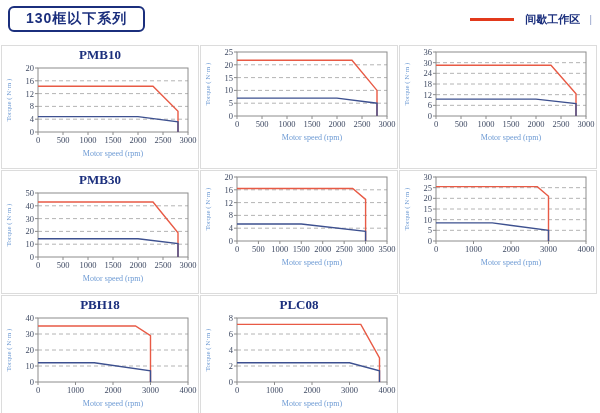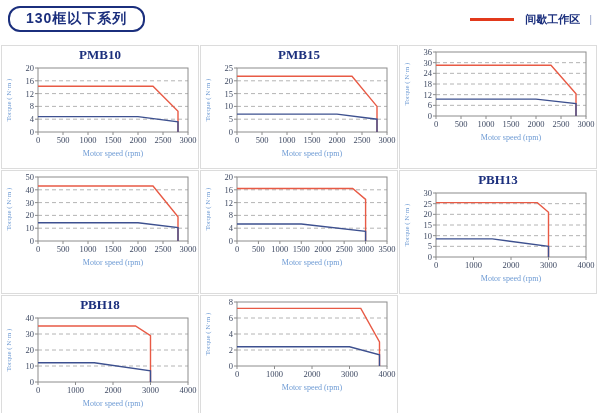--- a/index.html
+++ b/index.html
@@ -1,18 +1,18 @@
 <!DOCTYPE html>
 <html><head>
 <meta charset="utf-8">
 <style>
   html,body{margin:0;padding:0;background:#fff;}
   body{width:600px;height:413px;font-family:"Liberation Sans",sans-serif;overflow:hidden;}
   .header{display:flex;justify-content:space-between;align-items:center;height:32px;padding:3px 8px 0 8px;}
-  .title-box{border:2px solid #1b2f7d;border-radius:12px;padding:2px 16px;color:#1b2f7d;font-weight:bold;font-size:14px;letter-spacing:1px;}
+  .title-box{border:2px solid #1b2f7d;border-radius:6px;padding:2px 16px;color:#1b2f7d;font-weight:bold;font-size:14px;letter-spacing:1px;}
   .legend{display:flex;align-items:center;gap:9px;font-size:11px;color:#1b2f7d;font-weight:bold;}
   .legend-item{display:flex;align-items:center;gap:11px;}
   .legend-swatch{width:44px;height:3px;display:inline-block;}
   .legend-sep{color:#9aa6cc;font-weight:normal;font-size:11px;}
   .grid{display:grid;grid-template-columns:repeat(3,198px);grid-auto-rows:124px;gap:1px;padding:2px 1px 0 1px;margin-top:8px;}
   .panel{border:1px solid #dcdcdc;background:#fff;box-sizing:border-box;}
   .chart-title{text-align:center;font-family:"Liberation Serif",serif;font-weight:bold;font-size:13px;color:#1b2f7d;height:16px;line-height:17px;}
   svg text{font-family:"Liberation Serif",serif;}
 </style>
 </head>
@@ -60,21 +60,21 @@
         <text x="136" y="81" text-anchor="middle" font-size="8.5" fill="#3f4a63">2000</text>
         <line x1="161" y1="70" x2="161" y2="73" stroke="#8c8c8c" stroke-width="1"></line>
         <text x="161" y="81" text-anchor="middle" font-size="8.5" fill="#3f4a63">2500</text>
         <line x1="186" y1="70" x2="186" y2="73" stroke="#8c8c8c" stroke-width="1"></line>
         <text x="186" y="81" text-anchor="middle" font-size="8.5" fill="#3f4a63">3000</text>
         <text x="111" y="94" text-anchor="middle" font-size="8" fill="#6e9bd4">Motor speed (rpm)</text>
         <text x="9" y="38" text-anchor="middle" font-size="7" fill="#6e9bd4" transform="rotate(-90 9 38)">Torque ( N·m )</text>
         <polyline points="36.0,24.2 151.0,24.2 176.0,49.2 176.0,70.0" fill="none" stroke="#e85a45" stroke-width="1.4"></polyline>
         <polyline points="36.0,54.6 136.0,54.6 176.0,59.8 176.0,70.0" fill="none" stroke="#3d508f" stroke-width="1.4"></polyline>
       </svg></div>
-    <div class="panel"><div class="chart-title">PMB15</div><svg width="196" height="104" viewBox="0 0 196 104">
+    <div class="panel"><svg width="196" height="104" viewBox="0 0 196 104">
         <line x1="36" y1="57.2" x2="186" y2="57.2" stroke="#ababab" stroke-width="0.9" stroke-dasharray="4 3"></line>
         <line x1="36" y1="44.4" x2="186" y2="44.4" stroke="#ababab" stroke-width="0.9" stroke-dasharray="4 3"></line>
         <line x1="36" y1="31.6" x2="186" y2="31.6" stroke="#ababab" stroke-width="0.9" stroke-dasharray="4 3"></line>
         <line x1="36" y1="18.799999999999997" x2="186" y2="18.799999999999997" stroke="#ababab" stroke-width="0.9" stroke-dasharray="4 3"></line>
         <rect x="36" y="6" width="150" height="64" fill="none" stroke="#8c8c8c" stroke-width="1"></rect>
         <line x1="33" y1="70" x2="36" y2="70" stroke="#8c8c8c" stroke-width="1"></line>
         <text x="32" y="73" text-anchor="end" font-size="8.5" fill="#3f4a63">0</text>
         <line x1="33" y1="57.2" x2="36" y2="57.2" stroke="#8c8c8c" stroke-width="1"></line>
         <text x="32" y="60.2" text-anchor="end" font-size="8.5" fill="#3f4a63">5</text>
         <line x1="33" y1="44.4" x2="36" y2="44.4" stroke="#8c8c8c" stroke-width="1"></line>
@@ -137,21 +137,21 @@
         <text x="136" y="81" text-anchor="middle" font-size="8.5" fill="#3f4a63">2000</text>
         <line x1="161" y1="70" x2="161" y2="73" stroke="#8c8c8c" stroke-width="1"></line>
         <text x="161" y="81" text-anchor="middle" font-size="8.5" fill="#3f4a63">2500</text>
         <line x1="186" y1="70" x2="186" y2="73" stroke="#8c8c8c" stroke-width="1"></line>
         <text x="186" y="81" text-anchor="middle" font-size="8.5" fill="#3f4a63">3000</text>
         <text x="111" y="94" text-anchor="middle" font-size="8" fill="#6e9bd4">Motor speed (rpm)</text>
         <text x="9" y="38" text-anchor="middle" font-size="7" fill="#6e9bd4" transform="rotate(-90 9 38)">Torque ( N·m )</text>
         <polyline points="36.0,19.2 151.0,19.2 176.0,47.8 176.0,70.0" fill="none" stroke="#e85a45" stroke-width="1.4"></polyline>
         <polyline points="36.0,53.1 136.0,53.1 176.0,57.6 176.0,70.0" fill="none" stroke="#3d508f" stroke-width="1.4"></polyline>
       </svg></div>
-    <div class="panel"><svg width="196" height="104" viewBox="0 0 196 104">
+    <div class="panel"><div class="chart-title">PMB30</div><svg width="196" height="104" viewBox="0 0 196 104">
         <line x1="36" y1="57.2" x2="186" y2="57.2" stroke="#ababab" stroke-width="0.9" stroke-dasharray="4 3"></line>
         <line x1="36" y1="44.4" x2="186" y2="44.4" stroke="#ababab" stroke-width="0.9" stroke-dasharray="4 3"></line>
         <line x1="36" y1="31.6" x2="186" y2="31.6" stroke="#ababab" stroke-width="0.9" stroke-dasharray="4 3"></line>
         <line x1="36" y1="18.799999999999997" x2="186" y2="18.799999999999997" stroke="#ababab" stroke-width="0.9" stroke-dasharray="4 3"></line>
         <rect x="36" y="6" width="150" height="64" fill="none" stroke="#8c8c8c" stroke-width="1"></rect>
         <line x1="33" y1="70" x2="36" y2="70" stroke="#8c8c8c" stroke-width="1"></line>
         <text x="32" y="73" text-anchor="end" font-size="8.5" fill="#3f4a63">0</text>
         <line x1="33" y1="57.2" x2="36" y2="57.2" stroke="#8c8c8c" stroke-width="1"></line>
         <text x="32" y="60.2" text-anchor="end" font-size="8.5" fill="#3f4a63">10</text>
         <line x1="33" y1="44.4" x2="36" y2="44.4" stroke="#8c8c8c" stroke-width="1"></line>
@@ -213,21 +213,21 @@
         <text x="143.14285714285714" y="81" text-anchor="middle" font-size="8.5" fill="#3f4a63">2500</text>
         <line x1="164.57142857142856" y1="70" x2="164.57142857142856" y2="73" stroke="#8c8c8c" stroke-width="1"></line>
         <text x="164.57142857142856" y="81" text-anchor="middle" font-size="8.5" fill="#3f4a63">3000</text>
         <line x1="186" y1="70" x2="186" y2="73" stroke="#8c8c8c" stroke-width="1"></line>
         <text x="186" y="81" text-anchor="middle" font-size="8.5" fill="#3f4a63">3500</text>
         <text x="111" y="94" text-anchor="middle" font-size="8" fill="#6e9bd4">Motor speed (rpm)</text>
         <text x="9" y="38" text-anchor="middle" font-size="7" fill="#6e9bd4" transform="rotate(-90 9 38)">Torque ( N·m )</text>
         <polyline points="36.0,17.5 151.7,17.5 164.6,28.4 164.6,70.0" fill="none" stroke="#e85a45" stroke-width="1.4"></polyline>
         <polyline points="36.0,53.0 100.3,53.0 164.6,60.4 164.6,70.0" fill="none" stroke="#3d508f" stroke-width="1.4"></polyline>
       </svg></div>
-    <div class="panel"><div class="chart-title">PBH13</div><svg width="196" height="104" viewBox="0 0 196 104">
+    <div class="panel"><svg width="196" height="104" viewBox="0 0 196 104">
         <line x1="36" y1="59.333333333333336" x2="186" y2="59.333333333333336" stroke="#ababab" stroke-width="0.9" stroke-dasharray="4 3"></line>
         <line x1="36" y1="48.66666666666667" x2="186" y2="48.66666666666667" stroke="#ababab" stroke-width="0.9" stroke-dasharray="4 3"></line>
         <line x1="36" y1="38" x2="186" y2="38" stroke="#ababab" stroke-width="0.9" stroke-dasharray="4 3"></line>
         <line x1="36" y1="27.333333333333336" x2="186" y2="27.333333333333336" stroke="#ababab" stroke-width="0.9" stroke-dasharray="4 3"></line>
         <line x1="36" y1="16.666666666666664" x2="186" y2="16.666666666666664" stroke="#ababab" stroke-width="0.9" stroke-dasharray="4 3"></line>
         <rect x="36" y="6" width="150" height="64" fill="none" stroke="#8c8c8c" stroke-width="1"></rect>
         <line x1="33" y1="70" x2="36" y2="70" stroke="#8c8c8c" stroke-width="1"></line>
         <text x="32" y="73" text-anchor="end" font-size="8.5" fill="#3f4a63">0</text>
         <line x1="33" y1="59.333333333333336" x2="36" y2="59.333333333333336" stroke="#8c8c8c" stroke-width="1"></line>
         <text x="32" y="62.333333333333336" text-anchor="end" font-size="8.5" fill="#3f4a63">5</text>
@@ -279,21 +279,21 @@
         <text x="111" y="81" text-anchor="middle" font-size="8.5" fill="#3f4a63">2000</text>
         <line x1="148.5" y1="70" x2="148.5" y2="73" stroke="#8c8c8c" stroke-width="1"></line>
         <text x="148.5" y="81" text-anchor="middle" font-size="8.5" fill="#3f4a63">3000</text>
         <line x1="186" y1="70" x2="186" y2="73" stroke="#8c8c8c" stroke-width="1"></line>
         <text x="186" y="81" text-anchor="middle" font-size="8.5" fill="#3f4a63">4000</text>
         <text x="111" y="94" text-anchor="middle" font-size="8" fill="#6e9bd4">Motor speed (rpm)</text>
         <text x="9" y="38" text-anchor="middle" font-size="7" fill="#6e9bd4" transform="rotate(-90 9 38)">Torque ( N·m )</text>
         <polyline points="36.0,14.0 133.5,14.0 148.5,23.6 148.5,70.0" fill="none" stroke="#e85a45" stroke-width="1.4"></polyline>
         <polyline points="36.0,50.8 92.3,50.8 148.5,58.8 148.5,70.0" fill="none" stroke="#3d508f" stroke-width="1.4"></polyline>
       </svg></div>
-    <div class="panel"><svg width="196" height="104" viewBox="0 0 196 104">
+    <div class="panel"><div class="chart-title">PLC08</div><svg width="196" height="104" viewBox="0 0 196 104">
         <line x1="36" y1="54" x2="186" y2="54" stroke="#ababab" stroke-width="0.9" stroke-dasharray="4 3"></line>
         <line x1="36" y1="38" x2="186" y2="38" stroke="#ababab" stroke-width="0.9" stroke-dasharray="4 3"></line>
         <line x1="36" y1="22" x2="186" y2="22" stroke="#ababab" stroke-width="0.9" stroke-dasharray="4 3"></line>
         <rect x="36" y="6" width="150" height="64" fill="none" stroke="#8c8c8c" stroke-width="1"></rect>
         <line x1="33" y1="70" x2="36" y2="70" stroke="#8c8c8c" stroke-width="1"></line>
         <text x="32" y="73" text-anchor="end" font-size="8.5" fill="#3f4a63">0</text>
         <line x1="33" y1="54" x2="36" y2="54" stroke="#8c8c8c" stroke-width="1"></line>
         <text x="32" y="57" text-anchor="end" font-size="8.5" fill="#3f4a63">2</text>
         <line x1="33" y1="38" x2="36" y2="38" stroke="#8c8c8c" stroke-width="1"></line>
         <text x="32" y="41" text-anchor="end" font-size="8.5" fill="#3f4a63">4</text>

